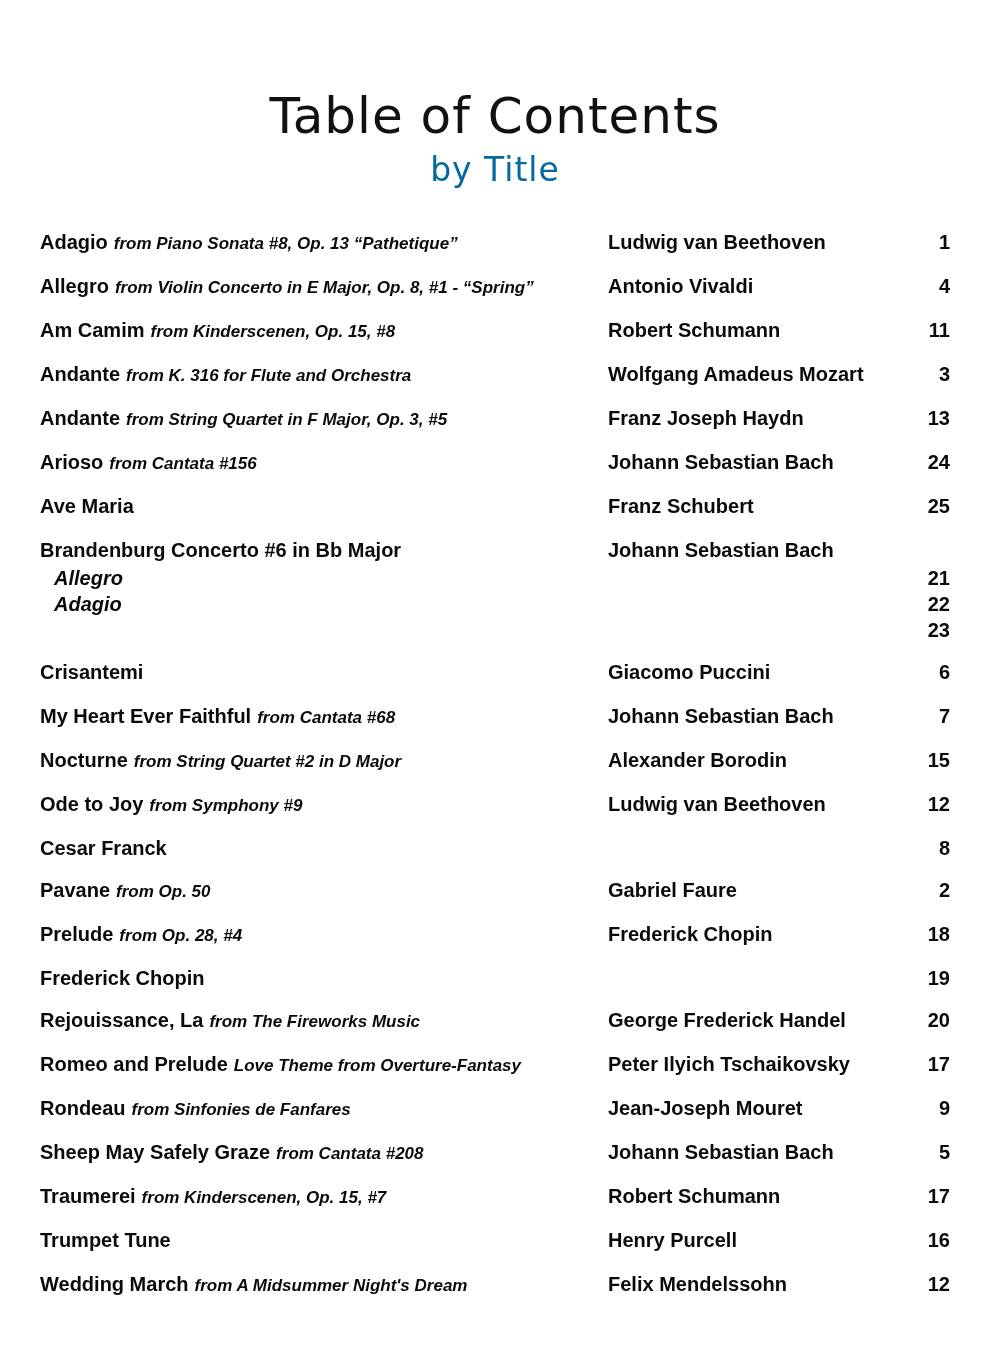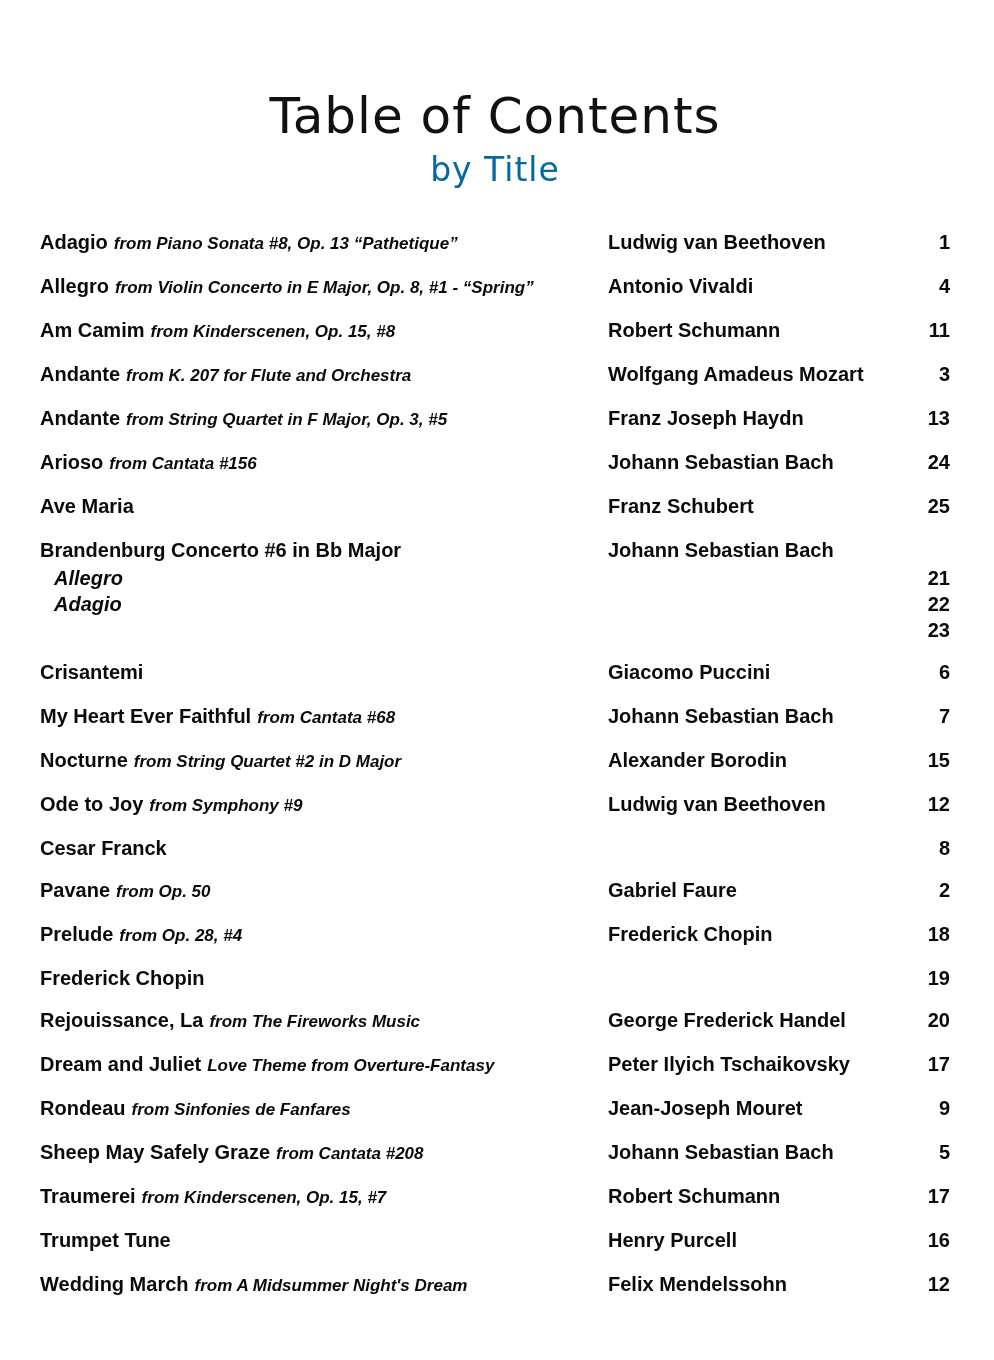--- a/index.html
+++ b/index.html
@@ -105,21 +105,21 @@
       </div>
       <div class="toc-group">
         <div class="toc-row">
           <span class="cell-title"><span class="entry-title">Am Camim</span><span class="entry-detail">from Kinderscenen, Op. 15, #8</span></span>
           <span class="cell-composer">Robert Schumann</span>
           <span class="cell-page">11</span>
         </div>
       </div>
       <div class="toc-group">
         <div class="toc-row">
-          <span class="cell-title"><span class="entry-title">Andante</span><span class="entry-detail">from K. 207 for Flute and Orchestra</span></span>
+          <span class="cell-title"><span class="entry-title">Andante</span><span class="entry-detail">from K. 316 for Flute and Orchestra</span></span>
           <span class="cell-composer">Wolfgang Amadeus Mozart</span>
           <span class="cell-page">3</span>
         </div>
       </div>
       <div class="toc-group">
         <div class="toc-row">
           <span class="cell-title"><span class="entry-title">Andante</span><span class="entry-detail">from String Quartet in F Major, Op. 3, #5</span></span>
           <span class="cell-composer">Franz Joseph Haydn</span>
           <span class="cell-page">13</span>
         </div>
@@ -215,21 +215,21 @@
       </div>
       <div class="toc-group">
         <div class="toc-row">
           <span class="cell-title"><span class="entry-title">Rejouissance, La</span><span class="entry-detail">from The Fireworks Music</span></span>
           <span class="cell-composer">George Frederick Handel</span>
           <span class="cell-page">20</span>
         </div>
       </div>
       <div class="toc-group">
         <div class="toc-row">
-          <span class="cell-title"><span class="entry-title">Dream and Juliet</span><span class="entry-detail">Love Theme from Overture-Fantasy</span></span>
+          <span class="cell-title"><span class="entry-title">Romeo and Prelude</span><span class="entry-detail">Love Theme from Overture-Fantasy</span></span>
           <span class="cell-composer">Peter Ilyich Tschaikovsky</span>
           <span class="cell-page">17</span>
         </div>
       </div>
       <div class="toc-group">
         <div class="toc-row">
           <span class="cell-title"><span class="entry-title">Rondeau</span><span class="entry-detail">from Sinfonies de Fanfares</span></span>
           <span class="cell-composer">Jean-Joseph Mouret</span>
           <span class="cell-page">9</span>
         </div>

